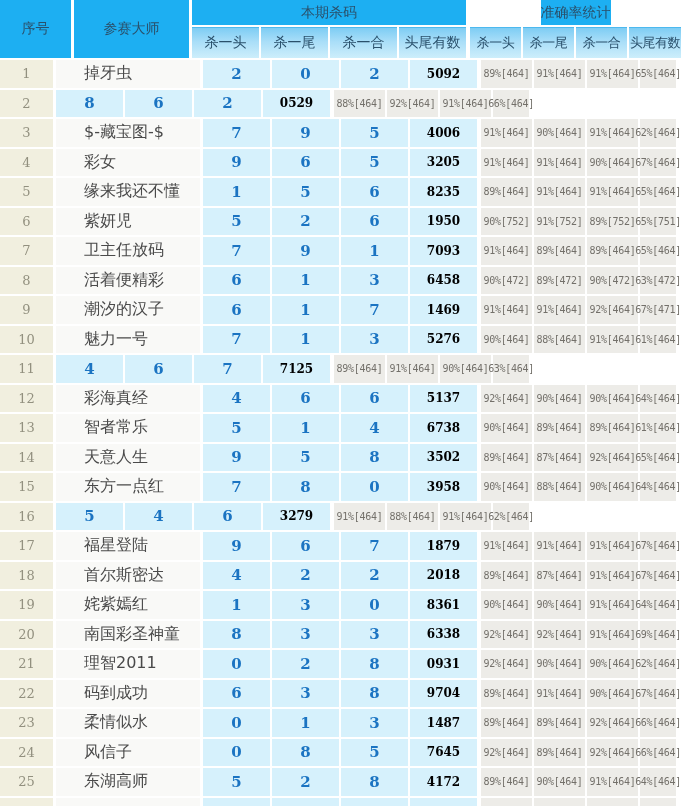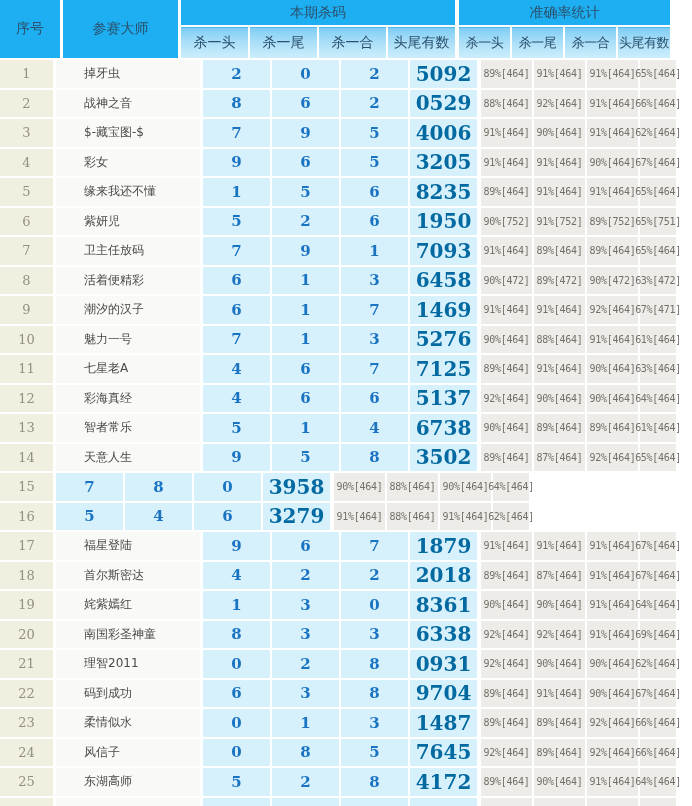--- a/index.html
+++ b/index.html
@@ -8,25 +8,25 @@
     font-family:"DejaVu Sans",sans-serif;
   }
   .tbl{width:692px;}
 
   
   .header{display:flex;height:58px;margin-bottom:2px;}
   .h-left{
     background:#1dafF2;color:#2a506b;font-size:14px;
     display:flex;align-items:center;justify-content:center;
   }
-  .h-seq{width:60px;margin-right:3px;}
+  .h-seq{width:71px;margin-right:3px;}
   .h-name{width:115px;margin-right:3px;}
   .h-group{display:flex;flex-direction:column;}
   .h-group.kill{width:274px;margin-right:4px;}
-  .h-group.stats{width:211px;}
+  .h-group.stats{width:211px;align-items:center;}
   .group-title{
     height:29px;margin-bottom:2px;background:#1dafF2;color:#2a506b;
     font-size:14px;display:flex;align-items:center;justify-content:center;
   }
   .subrow{display:flex;height:35px;}
   .subcell{
     background:linear-gradient(180deg,#7ecdf4 0%,#a9def8 45%,#cdeefb 100%);
     border-top:1px solid #4db9ef;
     color:#2a506b;display:flex;align-items:center;justify-content:center;
     box-sizing:border-box;
@@ -38,29 +38,29 @@
 
   
   .row{display:flex;height:27.5px;margin-bottom:2px;}
   .row > div{display:flex;align-items:center;box-sizing:border-box;}
   .c-seq{
     width:53px;margin-right:3px;background:#f1efdf;justify-content:center;
     color:#92907f;font-size:13px;font-family:"DejaVu Serif",serif;
   }
   .c-name{
     width:144px;margin-right:3px;background:#f9f9f7;
-    color:#4a4a4a;font-size:12px;padding-left:28px;
+    color:#4a4a4a;font-size:16px;padding-left:28px;
   }
   .c-k{
     width:67px;margin-right:2px;background:#d6f1fc;justify-content:center;
     color:#1b74c2;font-size:15px;font-weight:bold;
     font-family:"DejaVu Serif",serif;
   }
   .c-k.last{margin-right:4px;}
-  .c-k.tail{font-size:20px;color:#0369a1;}
+  .c-k.tail{font-size:12px;color:#000000;}
   .c-s{
     width:51px;margin-right:2px;background:#edece8;justify-content:center;
     color:#73706a;font-size:10px;font-family:"DejaVu Sans Mono",monospace;
     letter-spacing:-0.3px;white-space:nowrap;
   }
   .c-s.last{width:36px;margin-right:0;}
   .row.partial{height:27.5px;margin-bottom:0;}
 </style>
 </head>
 <body>
@@ -96,21 +96,20 @@
         <div class="c-k">0</div>
         <div class="c-k">2</div>
         <div class="c-k tail last">5092</div>
         <div class="c-s">89%[464]</div>
         <div class="c-s">91%[464]</div>
         <div class="c-s">91%[464]</div>
         <div class="c-s last">65%[464]</div>
       </div>
       <div class="row">
         <div class="c-seq">2</div>
-        <div class="c-name">战神之音</div>
         <div class="c-k">8</div>
         <div class="c-k">6</div>
         <div class="c-k">2</div>
         <div class="c-k tail last">0529</div>
         <div class="c-s">88%[464]</div>
         <div class="c-s">92%[464]</div>
         <div class="c-s">91%[464]</div>
         <div class="c-s last">66%[464]</div>
       </div>
       <div class="row">
@@ -204,21 +203,20 @@
         <div class="c-k">1</div>
         <div class="c-k">3</div>
         <div class="c-k tail last">5276</div>
         <div class="c-s">90%[464]</div>
         <div class="c-s">88%[464]</div>
         <div class="c-s">91%[464]</div>
         <div class="c-s last">61%[464]</div>
       </div>
       <div class="row">
         <div class="c-seq">11</div>
-        <div class="c-name">七星老A</div>
         <div class="c-k">4</div>
         <div class="c-k">6</div>
         <div class="c-k">7</div>
         <div class="c-k tail last">7125</div>
         <div class="c-s">89%[464]</div>
         <div class="c-s">91%[464]</div>
         <div class="c-s">90%[464]</div>
         <div class="c-s last">63%[464]</div>
       </div>
       <div class="row">
@@ -252,20 +250,21 @@
         <div class="c-k">5</div>
         <div class="c-k">8</div>
         <div class="c-k tail last">3502</div>
         <div class="c-s">89%[464]</div>
         <div class="c-s">87%[464]</div>
         <div class="c-s">92%[464]</div>
         <div class="c-s last">65%[464]</div>
       </div>
       <div class="row">
         <div class="c-seq">15</div>
+        <div class="c-name">东方一点红</div>
         <div class="c-k">7</div>
         <div class="c-k">8</div>
         <div class="c-k">0</div>
         <div class="c-k tail last">3958</div>
         <div class="c-s">90%[464]</div>
         <div class="c-s">88%[464]</div>
         <div class="c-s">90%[464]</div>
         <div class="c-s last">64%[464]</div>
       </div>
       <div class="row">

